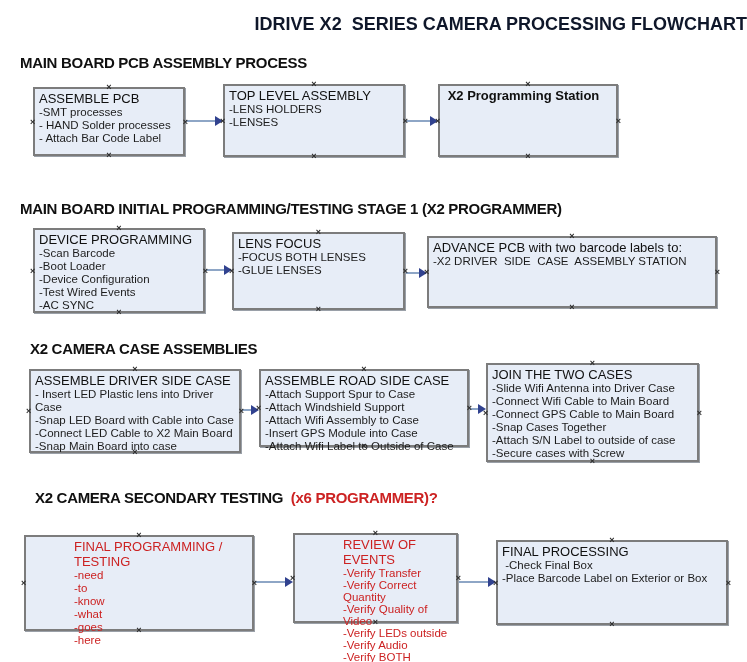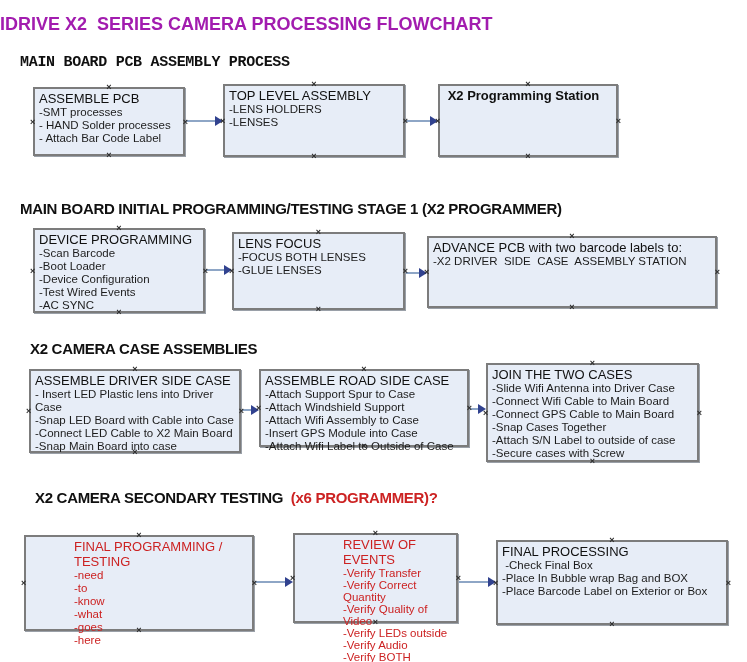--- a/index.html
+++ b/index.html
@@ -1,20 +1,20 @@
 <!DOCTYPE html>
 <html style="--box-fill: #e7edf7; --box-border: #7c7c7c; --arrow-line: #8ea6c6; --arrow-head: #31428f; --red-text: #cc2222;"><head>
 <meta charset="utf-8">
 <style>
   html,body { margin:0; padding:0; background:#ffffff; }
   body { width:747px; height:662px; position:relative; overflow:hidden;
          font-family:"Liberation Sans", sans-serif; }
 
-  .page-title { position:absolute; top:14px; left:0; width:747px; text-align:left;
-                font-size:18px; font-weight:bold; color:#a21caf; white-space:pre; }
+  .page-title { position:absolute; top:14px; left:0; width:747px; text-align:right;
+                font-size:18px; font-weight:bold; color:#0f172a; white-space:pre; }
 
   .section-heading { position:absolute; font-size:15px; font-weight:bold; color:#101010;
                      letter-spacing:-0.3px; white-space:pre; }
   .section-heading .suffix { color:var(--red-text,#cc2222);margin-top:20px; }
 
   .box { position:absolute; box-sizing:border-box; background:var(--box-fill,#e7edf7);
          border:2px solid var(--box-border,#7c7c7c); box-shadow:1px 1px 0 #9aa0a8;
          padding:2px 4px 0 4px; overflow:visible; }
   .box-title { font-size:13px; font-weight:normal; line-height:15px; color:#101010; white-space:pre-wrap; }
   .line { font-size:11.5px; line-height:13px; color:#1c1c1c; white-space:pre-wrap; }
@@ -33,21 +33,21 @@
                   background:var(--arrow-line,#8ea6c6); }
   .arrow .head { position:absolute; right:0; top:0; width:0; height:0;
                  border-left:8px solid var(--arrow-head,#31428f);
                  border-top:5px solid transparent; border-bottom:5px solid transparent; }
 </style>
 </head>
 <body>
 
 <div class="page-title">IDRIVE X2  SERIES CAMERA PROCESSING FLOWCHART</div>
 
-<div class="section-heading" style="left:20px; top:54px;font-family:Liberation Mono, monospace;"><span>MAIN BOARD PCB ASSEMBLY PROCESS</span></div>
+<div class="section-heading" style="left:20px; top:54px;"><span>MAIN BOARD PCB ASSEMBLY PROCESS</span></div>
 <div class="section-heading" style="left:20px; top:200px;"><span>MAIN BOARD INITIAL PROGRAMMING/TESTING STAGE 1 (X2 PROGRAMMER)</span></div>
 <div class="section-heading" style="left:30px; top:340px;"><span>X2 CAMERA CASE ASSEMBLIES</span></div>
 <div class="section-heading" style="left:35px; top:489px;"><span>X2 CAMERA SECONDARY TESTING </span><span class="suffix"> (x6 PROGRAMMER)?</span></div>
 
 <div class="box" style="left:33px; top:87px; width:152px; height:69px;">
   <div class="box-title">ASSEMBLE PCB</div>
   <div class="line">-SMT processes</div>
   <div class="line">- HAND Solder processes</div>
   <div class="line">- Attach Bar Code Label</div>
 <span class="handle h-t">×</span>
@@ -170,21 +170,20 @@
   <div class="line">-Test of accessory ports?</div>
 <span class="handle h-t">×</span>
     <span class="handle h-b">×</span>
     <span class="handle h-l">×</span>
     <span class="handle h-r">×</span>
   </div>
 
 <div class="box" style="left:496px; top:540px; width:232px; height:85px;">
   <div class="box-title">FINAL PROCESSING</div>
   <div class="line"> -Check Final Box</div>
-  <div class="line">-Place In Bubble wrap Bag and BOX</div>
   <div class="line">-Place Barcode Label on Exterior or Box</div>
 <span class="handle h-t">×</span>
     <span class="handle h-b">×</span>
     <span class="handle h-l">×</span>
     <span class="handle h-r">×</span>
   </div>
 
 <div class="arrow" style="left:186px; top:116px; width:37px;">
     <span class="shaft"></span>
     <span class="head"></span>

